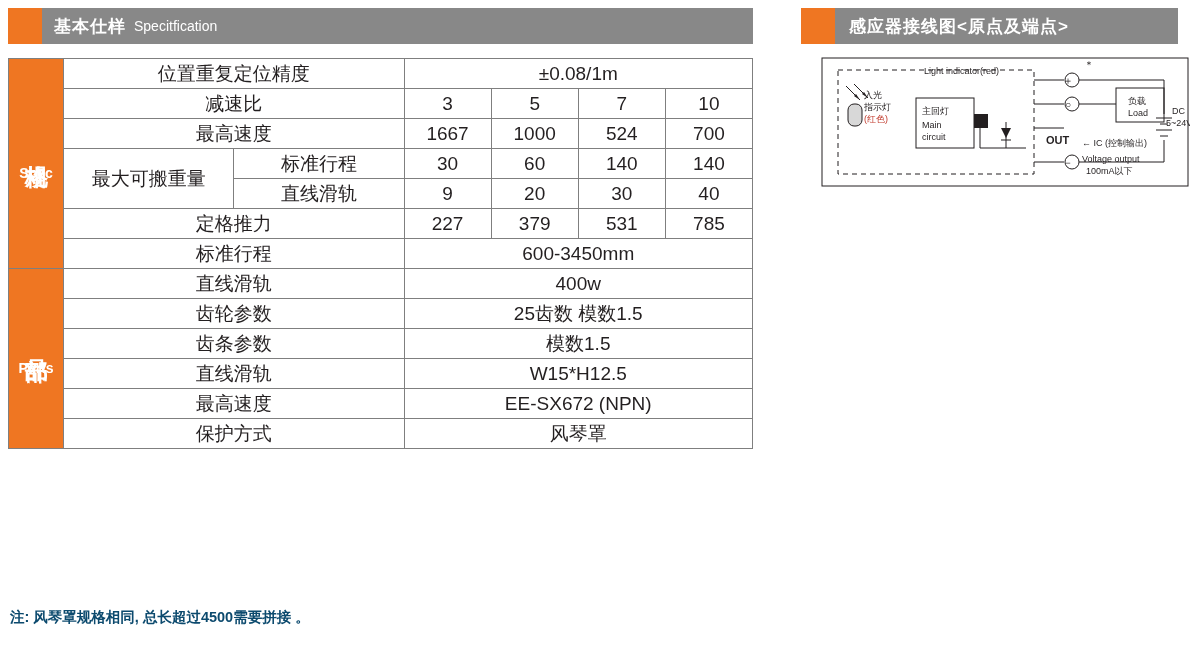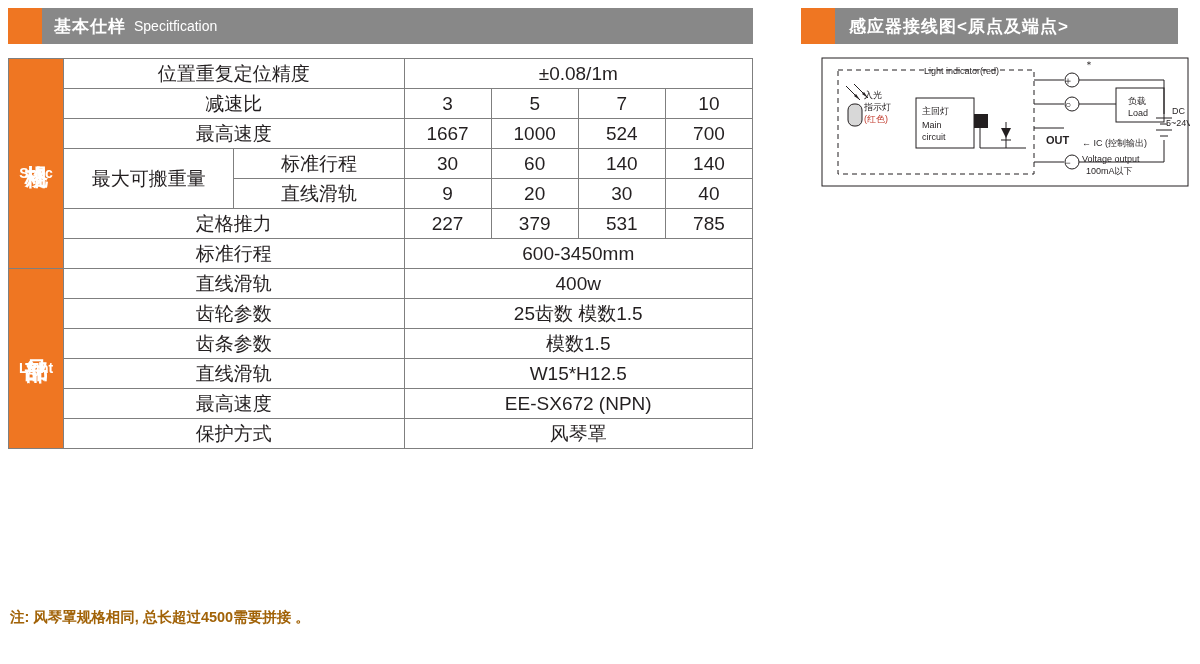--- a/index.html
+++ b/index.html
@@ -101,21 +101,21 @@
   }
   td.val {
     font-size: 19px;
   }
 
   
   .notes {
     position: absolute;
     left: 10px;
     top: 605px;
-    color: #a16207;
+    color: #0c4a6e;
     font-size: 14.5px;
     line-height: 25px;
     font-weight: bold;
   }
 
   
   .wiring {
     position: absolute;
     left: 820px;
     top: 52px;
@@ -211,21 +211,21 @@
 
         <tr>
           <td class="label" colspan="2">标准行程</td>
           <td class="val" colspan="4">600-3450mm</td>
         </tr>
 
         <tr>
           <td class="sidecell" rowspan="6">
             <div class="side-inner">
               <span class="side-cn">部品</span>
-              <span class="side-en">Light</span>
+              <span class="side-en">Parts</span>
             </div>
           </td>
           <td class="label" colspan="2">直线滑轨</td>
           <td class="val" colspan="4">400w</td>
         </tr>
 
         <tr>
           <td class="label" colspan="2">齿轮参数</td>
           <td class="val" colspan="4">25齿数  模数1.5</td>
         </tr>

